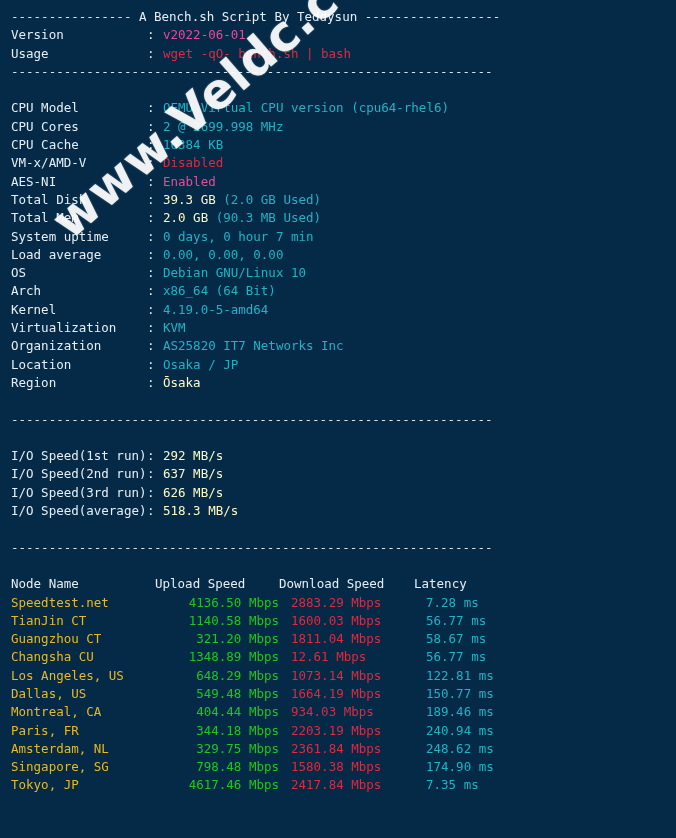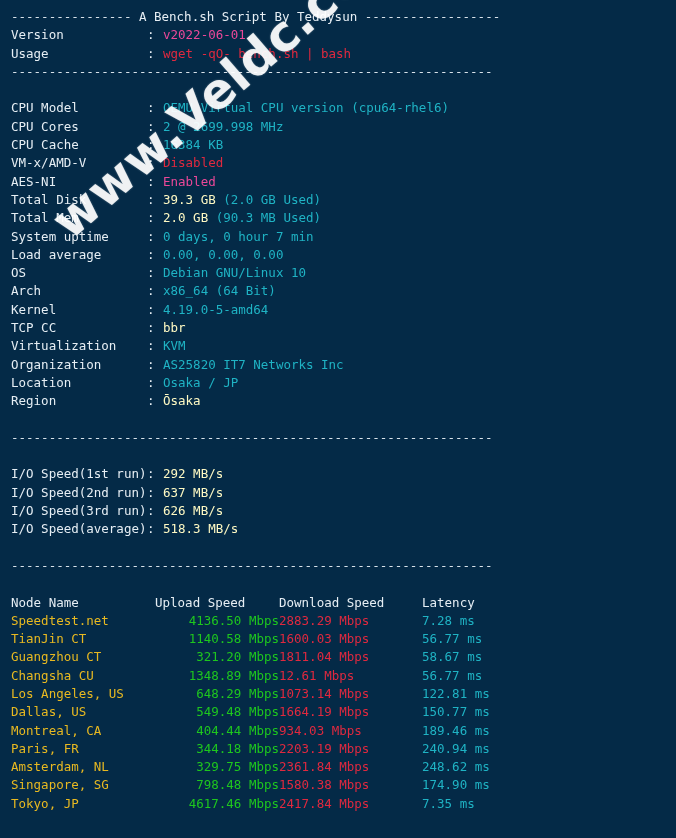--- a/index.html
+++ b/index.html
@@ -45,25 +45,25 @@
   .v-yellow { color: #fef9c3; }
   .v-white  { color: #e6eef4; }
 
   .blank { height: 18.3px; display: block; }
 
   
   .trow { display: block; height: 18.3px; white-space: pre; }
   .c-node { display: inline-block; width: 144px; }
   .c-up   { display: inline-block; width: 124px; }
   .c-down { display: inline-block; width: 135px; }
-  .c-lat  { display: inline-block; width: 100px; margin-left: 8px; }
+  .c-lat  { display: inline-block; width: 100px; }
   .th { color: #e6eef4; }
   .td-node { color: #e8b921; }
   .td-up   { color: #1ec71e; text-align: right; }
-  .td-down { color: #e0293f; }
+  .td-down { color: #e0293f; margin-left: 12px; }
   .td-lat  { color: #1fb3c4; }
 
   
   #watermark {
     position: absolute;
     left: 60px;
     top: 110px;
     width: 340px;
     height: 240px;
     pointer-events: none;
@@ -106,21 +106,20 @@
         <div class="kv"><span class="k">CPU Cache</span><span class="sep">:</span><span class="v-cyan">16384 KB</span></div>
         <div class="kv"><span class="k">VM-x/AMD-V</span><span class="sep">:</span><span class="v-red">Disabled</span></div>
         <div class="kv"><span class="k">AES-NI</span><span class="sep">:</span><span class="v-green">Enabled</span></div>
         <div class="kv"><span class="k">Total Disk</span><span class="sep">:</span><span class="v-yellow">39.3 GB</span><span class="v-cyan"> (2.0 GB Used)</span></div>
         <div class="kv"><span class="k">Total Mem</span><span class="sep">:</span><span class="v-yellow">2.0 GB</span><span class="v-cyan"> (90.3 MB Used)</span></div>
         <div class="kv"><span class="k">System uptime</span><span class="sep">:</span><span class="v-cyan">0 days, 0 hour 7 min</span></div>
         <div class="kv"><span class="k">Load average</span><span class="sep">:</span><span class="v-cyan">0.00, 0.00, 0.00</span></div>
         <div class="kv"><span class="k">OS</span><span class="sep">:</span><span class="v-cyan">Debian GNU/Linux 10</span></div>
         <div class="kv"><span class="k">Arch</span><span class="sep">:</span><span class="v-cyan">x86_64 (64 Bit)</span></div>
         <div class="kv"><span class="k">Kernel</span><span class="sep">:</span><span class="v-cyan">4.19.0-5-amd64</span></div>
-        <div class="kv"><span class="k">TCP CC</span><span class="sep">:</span><span class="v-yellow">bbr</span></div>
         <div class="kv"><span class="k">Virtualization</span><span class="sep">:</span><span class="v-cyan">KVM</span></div>
         <div class="kv"><span class="k">Organization</span><span class="sep">:</span><span class="v-cyan">AS25820 IT7 Networks Inc</span></div>
         <div class="kv"><span class="k">Location</span><span class="sep">:</span><span class="v-cyan">Osaka / JP</span></div>
         <div class="kv"><span class="k">Region</span><span class="sep">:</span><span class="v-yellow">Ōsaka</span></div>
       </div>
 
     <div class="blank"></div>
     <div class="line rule">----------------------------------------------------------------</div>
     <div class="blank"></div>
 

